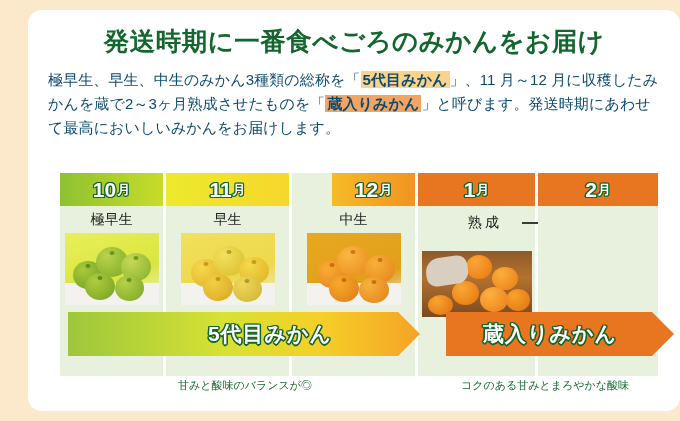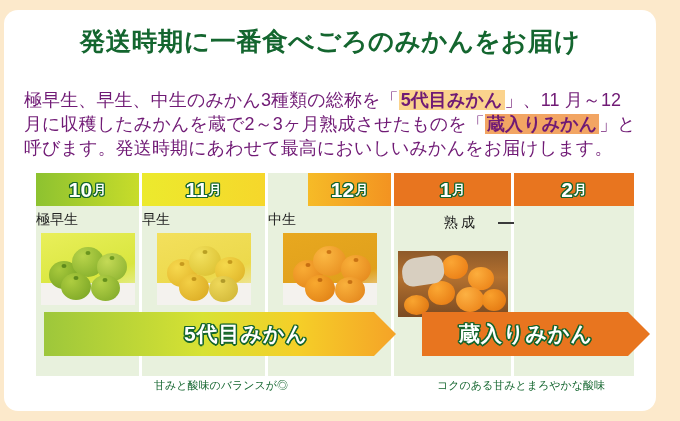--- a/index.html
+++ b/index.html
@@ -5,45 +5,44 @@
   html,body{margin:0;padding:0;}
   body{
     width:680px;height:421px;
     background:#fce9cb;
     font-family:"Liberation Sans", sans-serif;
     overflow:hidden;
   }
   .page{position:relative;width:680px;height:421px;}
 
   .card{
-    position:absolute;left:4px;top:10px;
+    position:absolute;left:28px;top:10px;
     width:652px;height:401px;
     background:#ffffff;
     border-radius:14px;
   }
 
   
   .title{
     position:absolute;left:0;top:14px;width:652px;
     text-align:center;
     font-family:"Liberation Serif", serif;
     font-weight:bold;
     font-size:25.5px;
     letter-spacing:.5px;
     color:#14662f;
     white-space:nowrap;
   }
   .desc{
     position:absolute;left:20px;top:58px;width:616px;
     font-family:"Liberation Sans", sans-serif;
-    font-size:18px;
+    font-size:15px;
     line-height:24px;
-    color:#701a75;
+    color:#0c4a6e;
     letter-spacing:.1px;
-    margin-top:20px;
   }
   .hl-a{background:#fbd38d;padding:0 2px;font-weight:bold;}
   .hl-b{background:#f2a563;padding:0 2px;font-weight:bold;}
 
   
   .panel{
     position:absolute;left:32px;top:163px;
     width:618px;height:203px;
   }
 
@@ -98,21 +97,21 @@
       1.2px 0 0 #15652c, -1.2px 0 0 #15652c,
       0 1.2px 0 #15652c, 0 -1.2px 0 #15652c,
       1px 1px 0 #15652c, -1px -1px 0 #15652c,
       1px -1px 0 #15652c, -1px 1px 0 #15652c;
     line-height:1;
   }
 
   
   .stage{
     position:absolute;left:0;right:0;top:38px;
-    text-align:left;
+    text-align:center;
     font-family:Liberation Sans, sans-serif;
     font-size:14px;
     color:#222;
   }
 
   
   .photo{
     position:absolute;top:60px;left:50%;transform:translateX(-50%);
     width:94px;height:72px;
     background:#f2f2ef;

